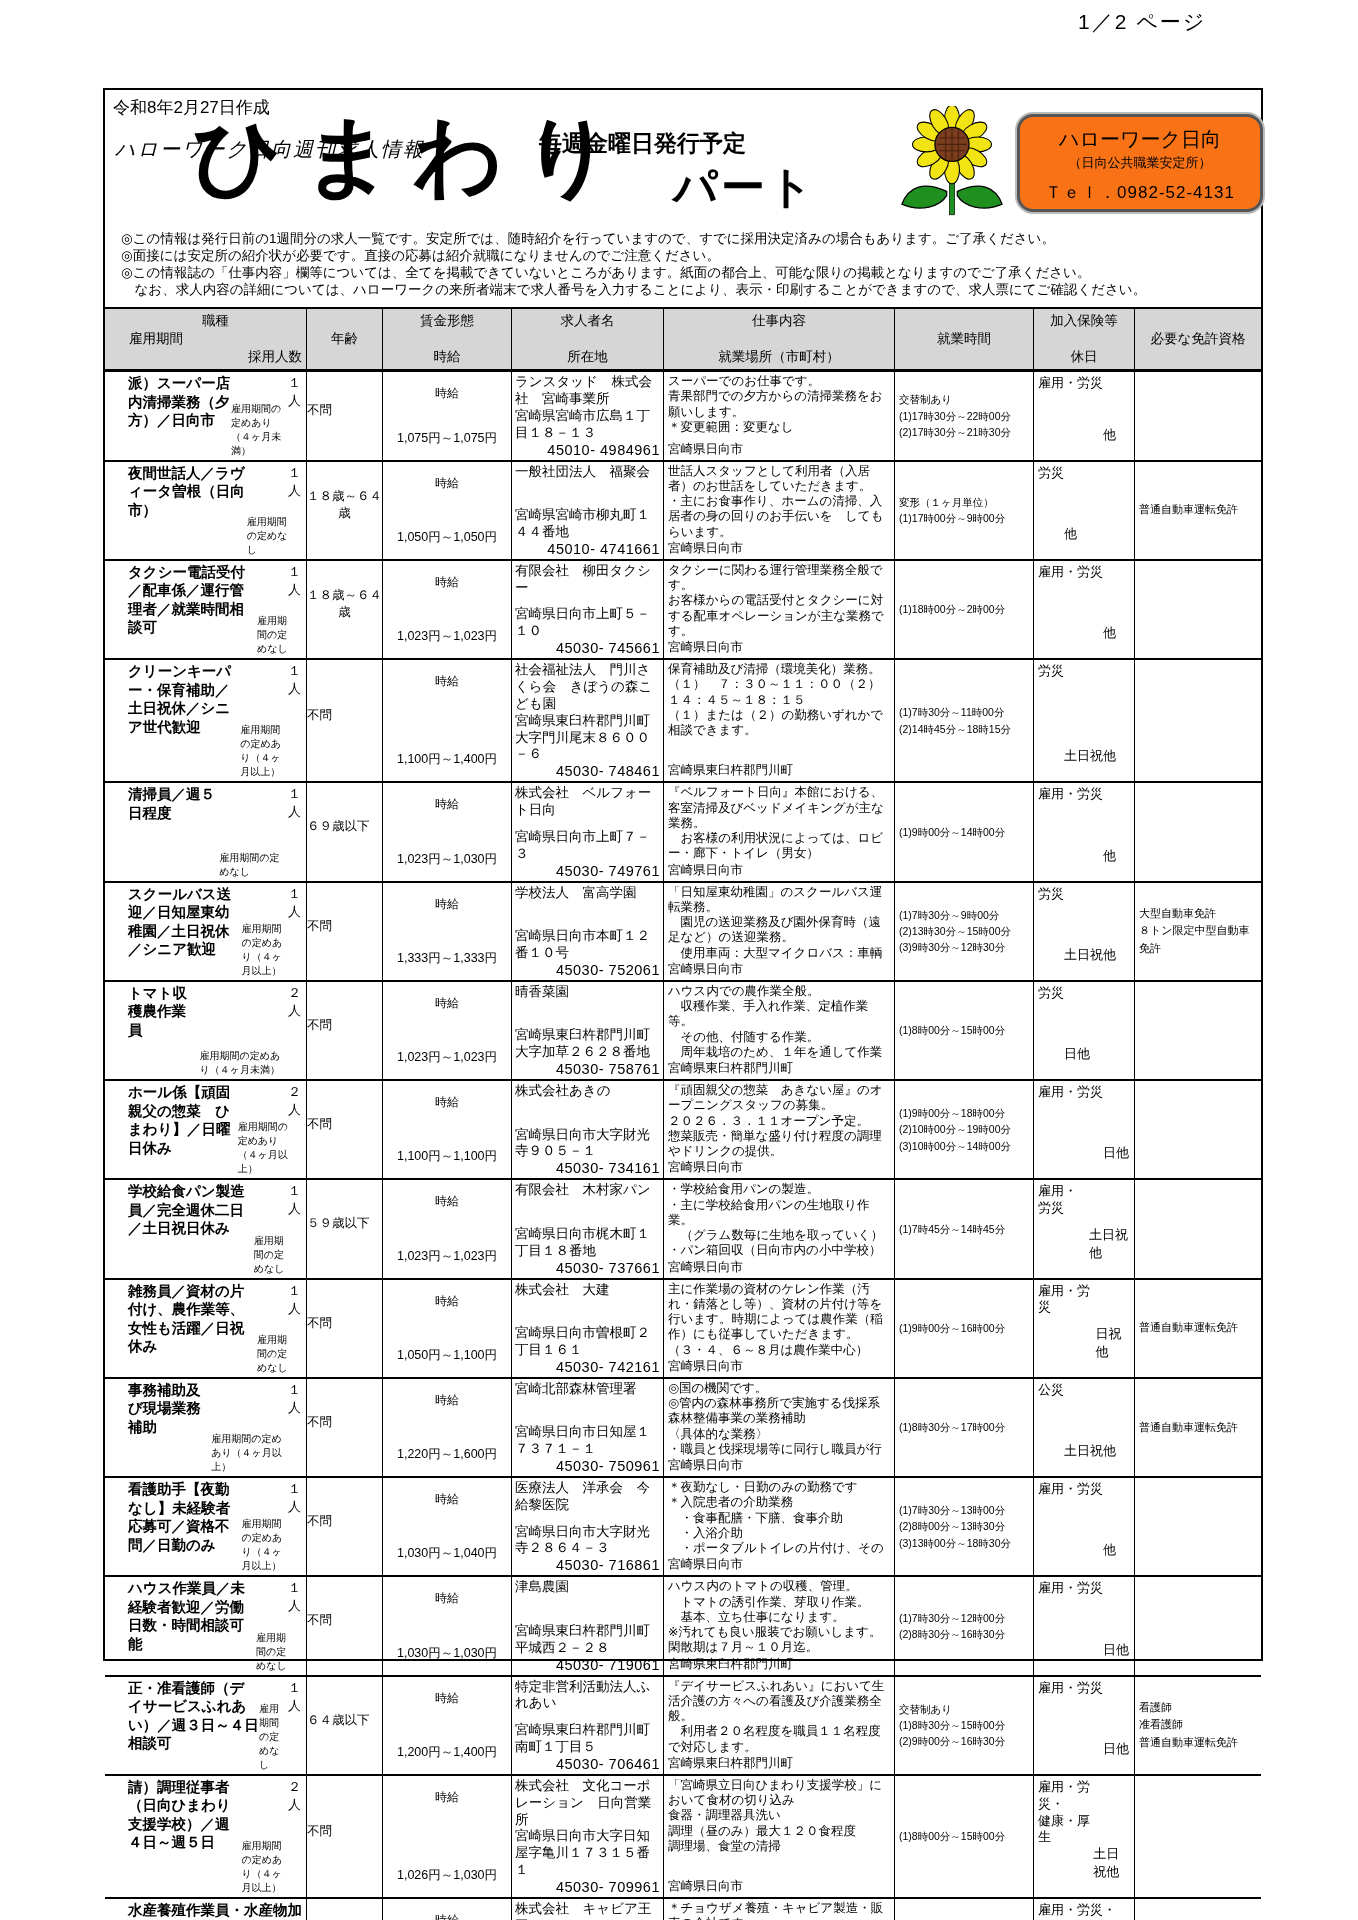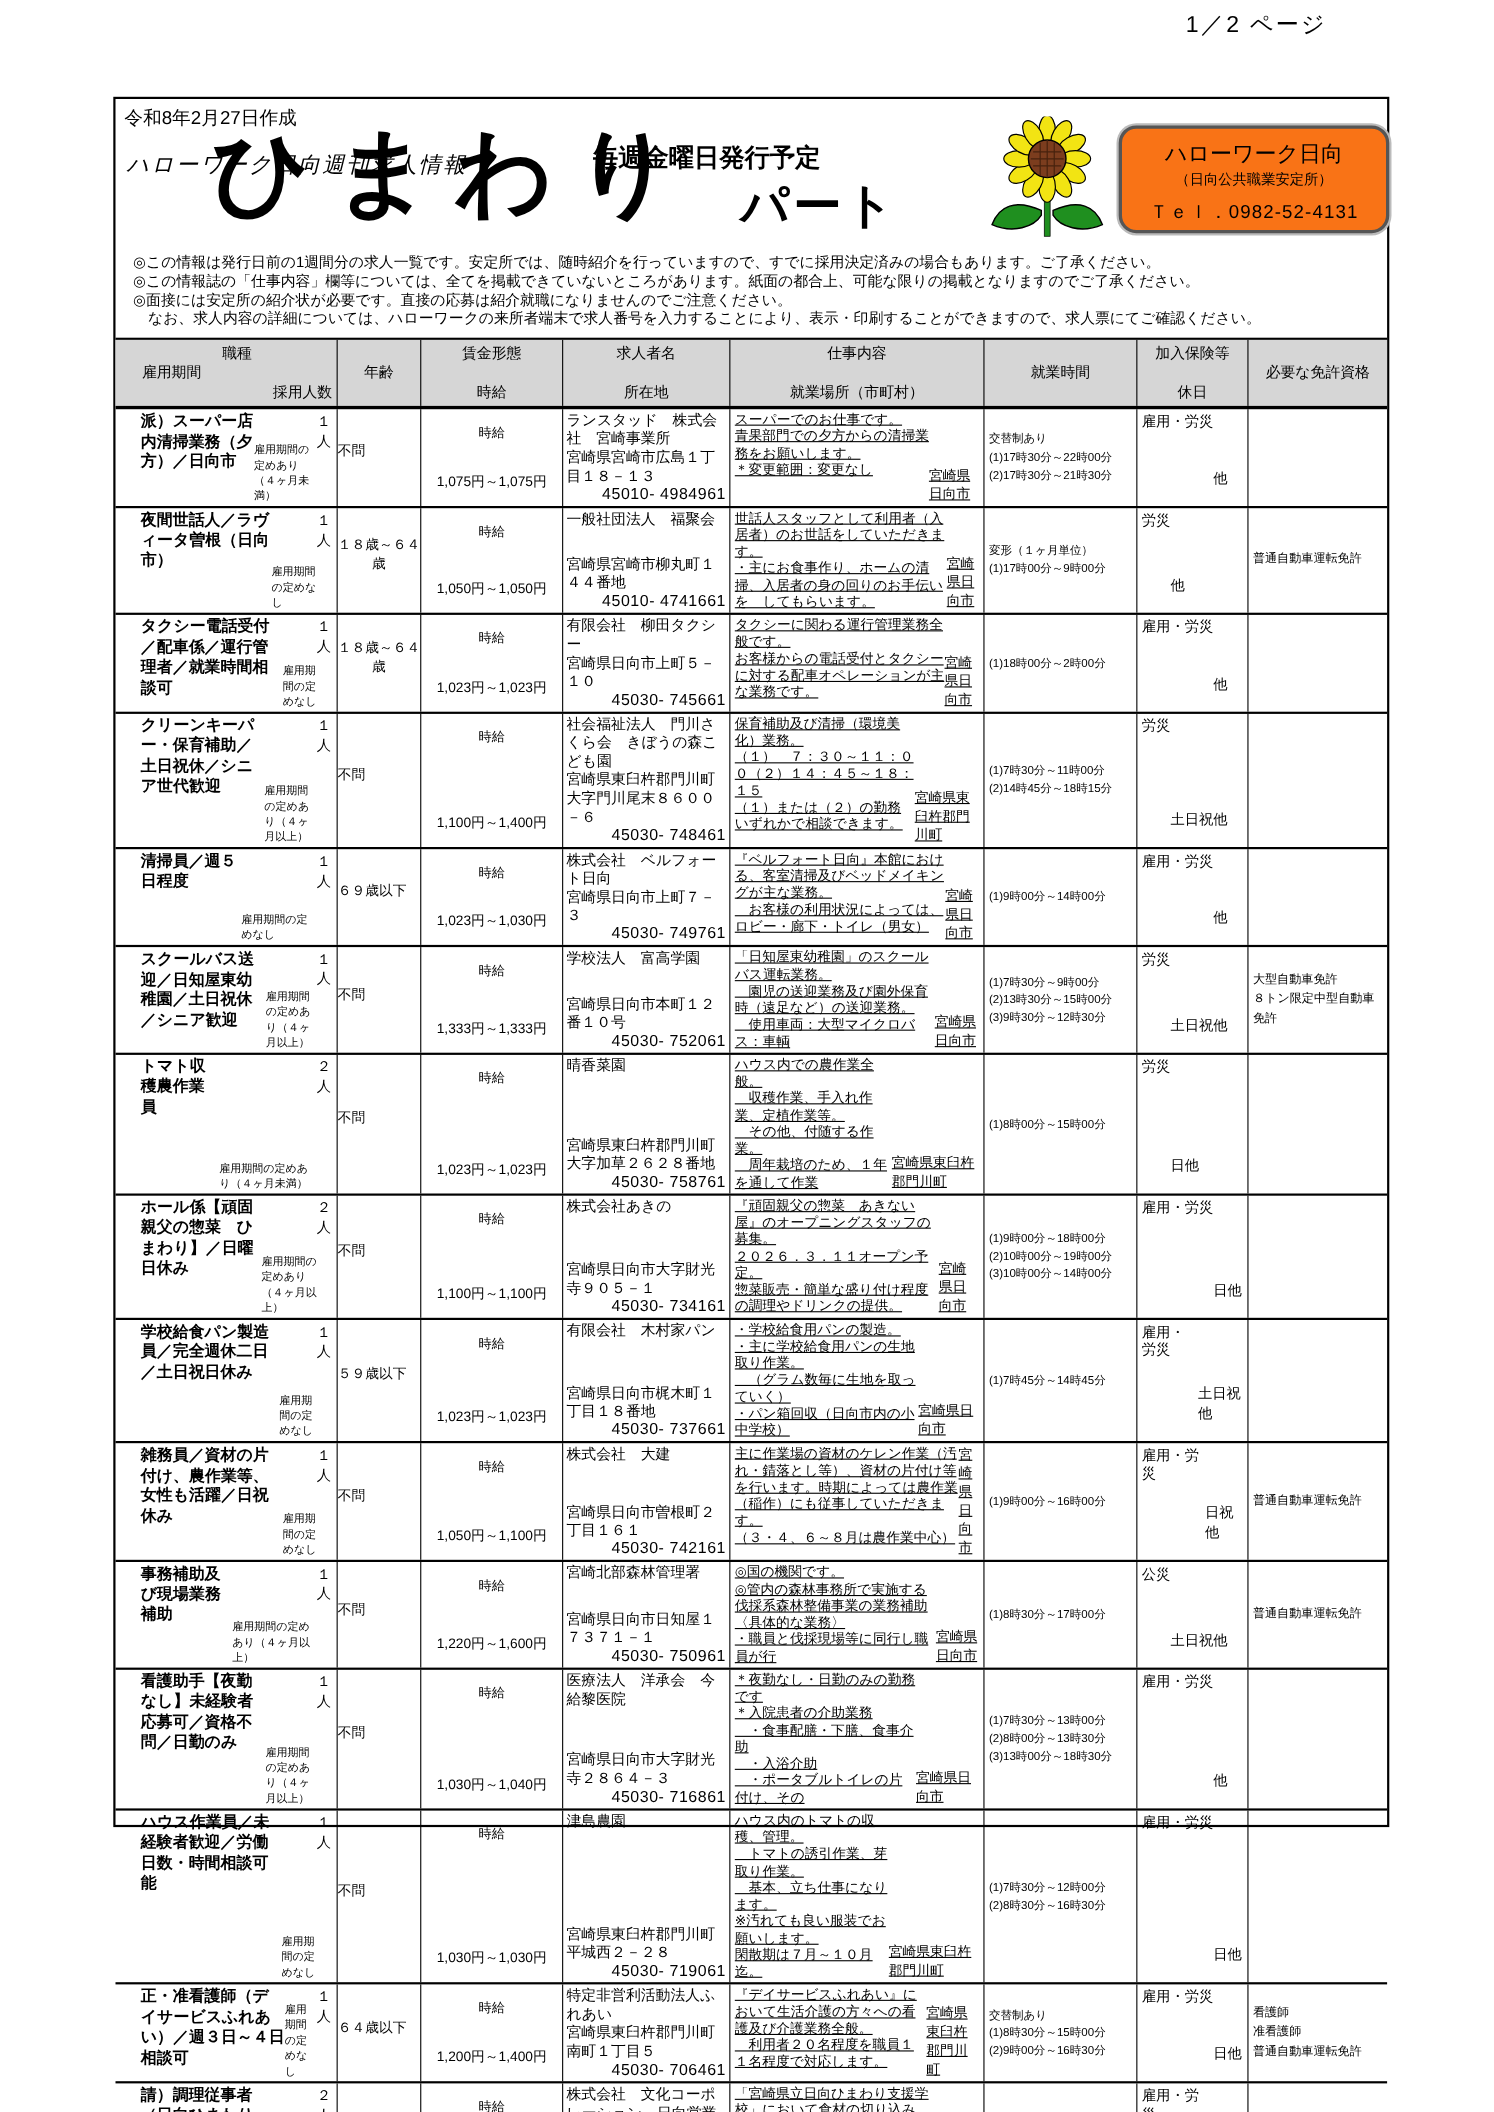--- a/index.html
+++ b/index.html
@@ -53,21 +53,21 @@
 
   .c-wage { display:flex; flex-direction:column; }
   .wage-type { text-align:center; margin-top:13px; font-size:12px; }
   .wage      { margin-top:auto; margin-bottom:13px; text-align:center; font-size:12.5px; }
 
   .c-emp  { display:flex; flex-direction:column; padding:2px 3px; font-size:13.5px; }
   .employer   { line-height:1.25; }
   .address    { margin-top:auto; line-height:1.25; }
   .job-number { text-align:right; font-size:14.5px; letter-spacing:0.5px; }
 
-  .c-desc { display:flex; flex-direction:row; padding:2px 4px; font-size:12.5px;text-decoration:underline; }
+  .c-desc { display:flex; flex-direction:column; padding:2px 4px; font-size:12.5px; }
   .desc      { white-space:pre-line; line-height:1.22; }
   .workplace { margin-top:auto; }
 
   .c-time { display:flex; align-items:center; padding:2px 4px; font-size:10.5px; }
   .schedule { white-space:pre-line; line-height:1.55; }
 
   .c-ins  { display:flex; flex-direction:row; padding:3px 4px; font-size:13px; }
   .insurance { white-space:pre-line; line-height:1.3; }
   .holidays  { margin-top:auto; margin-bottom:13px; }
 
@@ -137,22 +137,22 @@
 
       <div class="contact-box">
         <div class="office-name">ハローワーク日向</div>
         <div class="office-sub">（日向公共職業安定所）</div>
         <div class="office-tel">Ｔｅｌ．0982-52-4131</div>
       </div>
     </div>
 
     <div class="notices">
       <div>◎この情報は発行日前の1週間分の求人一覧です。安定所では、随時紹介を行っていますので、すでに採用決定済みの場合もあります。ご了承ください。</div>
+      <div>◎面接には安定所の紹介状が必要です。直接の応募は紹介就職になりませんのでご注意ください。</div>
       <div>◎この情報誌の「仕事内容」欄等については、全てを掲載できていないところがあります。紙面の都合上、可能な限りの掲載となりますのでご了承ください。</div>
-      <div>◎面接には安定所の紹介状が必要です。直接の応募は紹介就職になりませんのでご注意ください。</div>
       <div>　なお、求人内容の詳細については、ハローワークの来所者端末で求人番号を入力することにより、表示・印刷することができますので、求人票にてご確認ください。</div>
     </div>
 
     <div class="jobs-table">
       <div class="jt-row jt-header">
         <div>
           <div class="h-top">職種</div>
           <div class="h-mid">雇用期間</div>
           <div class="h-bot">採用人数</div>
         </div>

